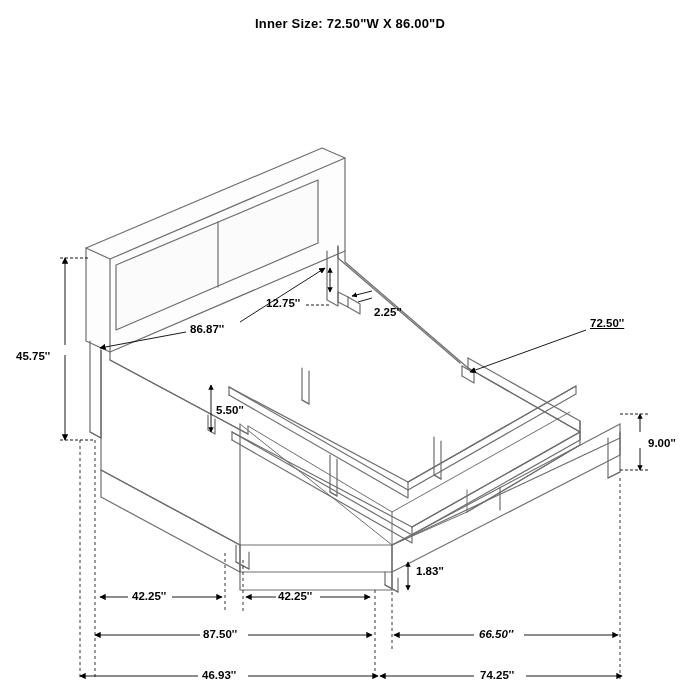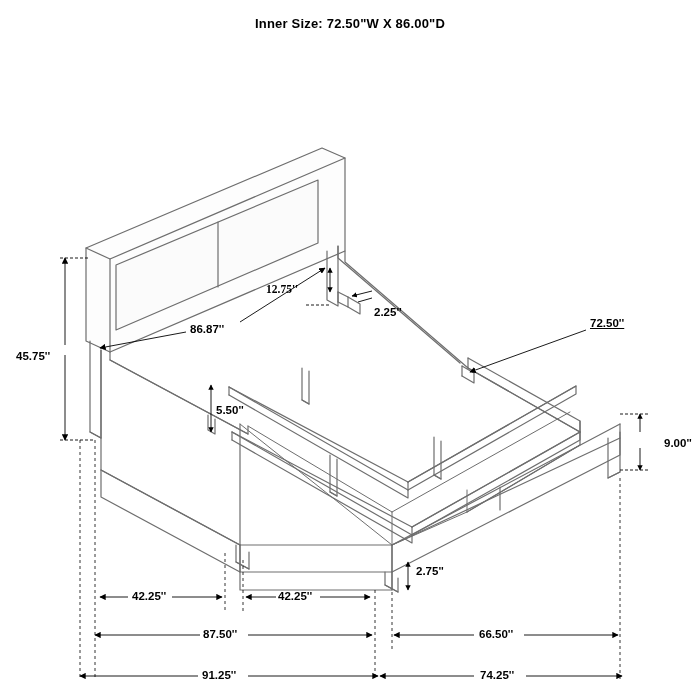--- a/index.html
+++ b/index.html
@@ -207,26 +207,26 @@
       <line x1="248" y1="676" x2="378" y2="676" marker-end="url(#ar)"></line>
 
       <line x1="380" y1="676" x2="474" y2="676" marker-start="url(#ar)"></line>
       <line x1="526" y1="676" x2="622" y2="676" marker-end="url(#ar)"></line>
 
     </g>
   </svg>
 
   <div class="dimlabel" style="left:190px; top:323px;">86.87''</div>
   <div class="dimlabel" style="left:16px;  top:350px;">45.75''</div>
-  <div class="dimlabel" style="left:266px; top:283px;font-family:Liberation Serif, serif;">12.75''</div>
+  <div class="dimlabel" style="left:266px; top:297px;">12.75''</div>
   <div class="dimlabel" style="left:374px; top:306px;">2.25''</div>
   <div class="dimlabel" style="left:590px; top:317px;text-decoration:underline;">72.50''</div>
   <div class="dimlabel" style="left:216px; top:404px;">5.50''</div>
-  <div class="dimlabel" style="left:648px; top:437px;margin-left:16px;">9.00''</div>
-  <div class="dimlabel" style="left:416px; top:565px;">2.75''</div>
+  <div class="dimlabel" style="left:648px; top:437px;">9.00''</div>
+  <div class="dimlabel" style="left:416px; top:565px;">1.83''</div>
   <div class="dimlabel" style="left:132px; top:590px;">42.25''</div>
   <div class="dimlabel" style="left:278px; top:590px;">42.25''</div>
   <div class="dimlabel" style="left:203px; top:628px;">87.50''</div>
-  <div class="dimlabel" style="left:479px; top:628px;">66.50''</div>
-  <div class="dimlabel" style="left:202px; top:669px;">91.25''</div>
+  <div class="dimlabel" style="left:479px; top:628px;font-style:italic;">66.50''</div>
+  <div class="dimlabel" style="left:202px; top:669px;">46.93''</div>
   <div class="dimlabel" style="left:480px; top:669px;">74.25''</div>
 
 </div>
 
 </body></html>

